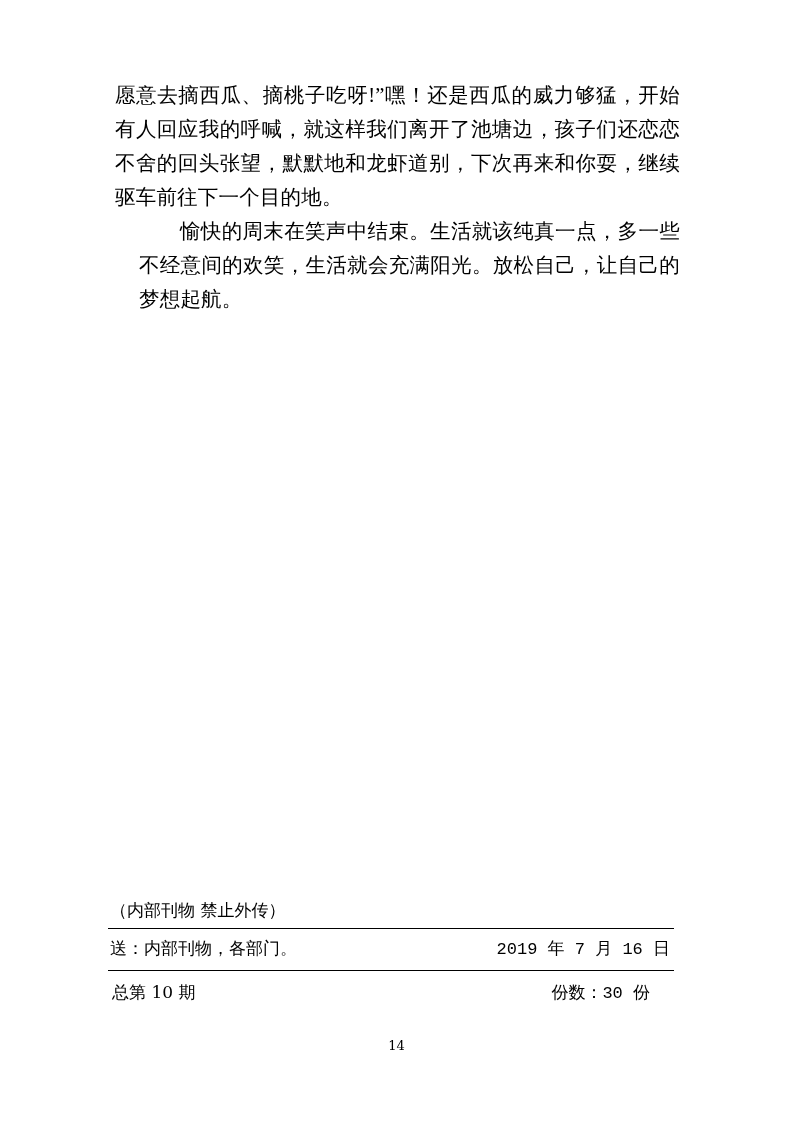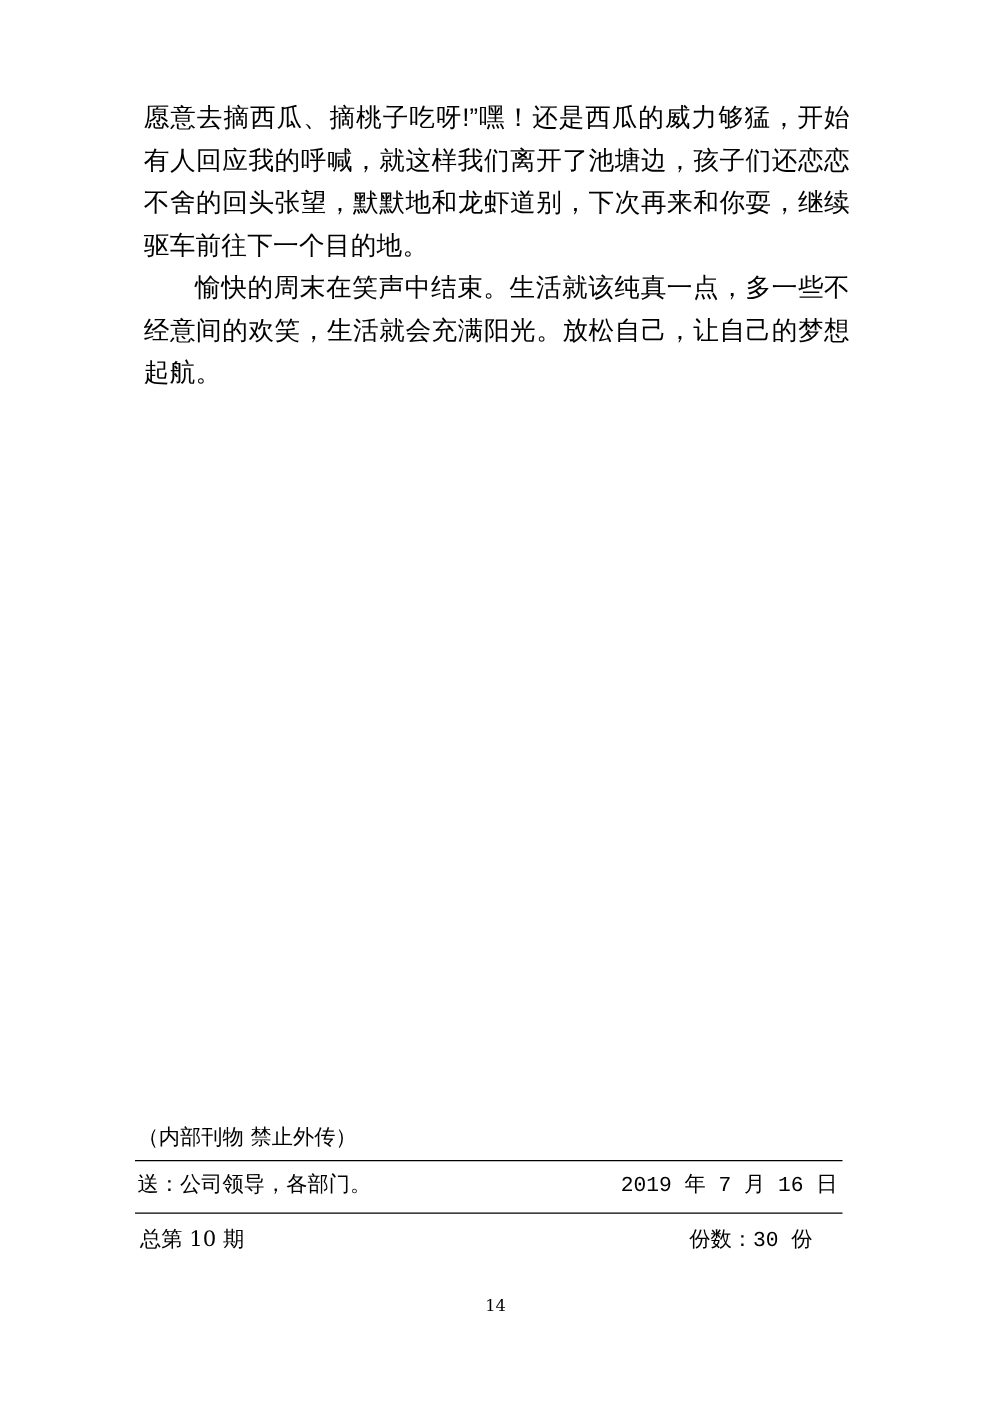--- a/index.html
+++ b/index.html
@@ -28,27 +28,28 @@
     top: 78px;
     width: 565px;
   }
   .para {
     font-size: 20.5px;
     line-height: 34px;
     letter-spacing: 0.2px;
     text-align: justify;
     text-justify: inter-character;
     margin: 0;
-    font-family: Liberation Sans, sans-serif;
+    font-family: Liberation Serif, serif;
   }
   .para + .para {
     margin-top: 0px;
   }
   .indent {
     text-indent: 41px;
+    margin-left: 24px;
   }
   .sign-line {
     font-size: 20.5px;
     line-height: 34px;
     text-align: right;
     padding-right: 4px;
   }
   .sign-gap {
     display: inline-block;
     width: 14px;
@@ -106,21 +107,21 @@
 
   <div class="content">
     <p class="para">愿意去摘西瓜、摘桃子吃呀!”嘿！还是西瓜的威力够猛，开始有人回应我的呼喊，就这样我们离开了池塘边，孩子们还恋恋不舍的回头张望，默默地和龙虾道别，下次再来和你耍，继续驱车前往下一个目的地。</p>
     <p class="para indent">愉快的周末在笑声中结束。生活就该纯真一点，多一些不经意间的欢笑，生活就会充满阳光。放松自己，让自己的梦想起航。</p>
   </div>
 
   <div class="footer">
     <div class="footer-note">（内部刊物 禁止外传）</div>
     <div class="rule"></div>
     <div class="footer-row">
-      <span class="left">送：公司领导，各部门。</span>
+      <span class="left">送：内部刊物，各部门。</span>
       <span class="right">2019 年 7 月 16 日</span>
     </div>
     <div class="rule"></div>
     <div class="footer-row second">
       <span class="left">总第 10 期</span>
       <span class="right">份数：30 份</span>
     </div>
   </div>
 
   <div class="page-number">14</div>

